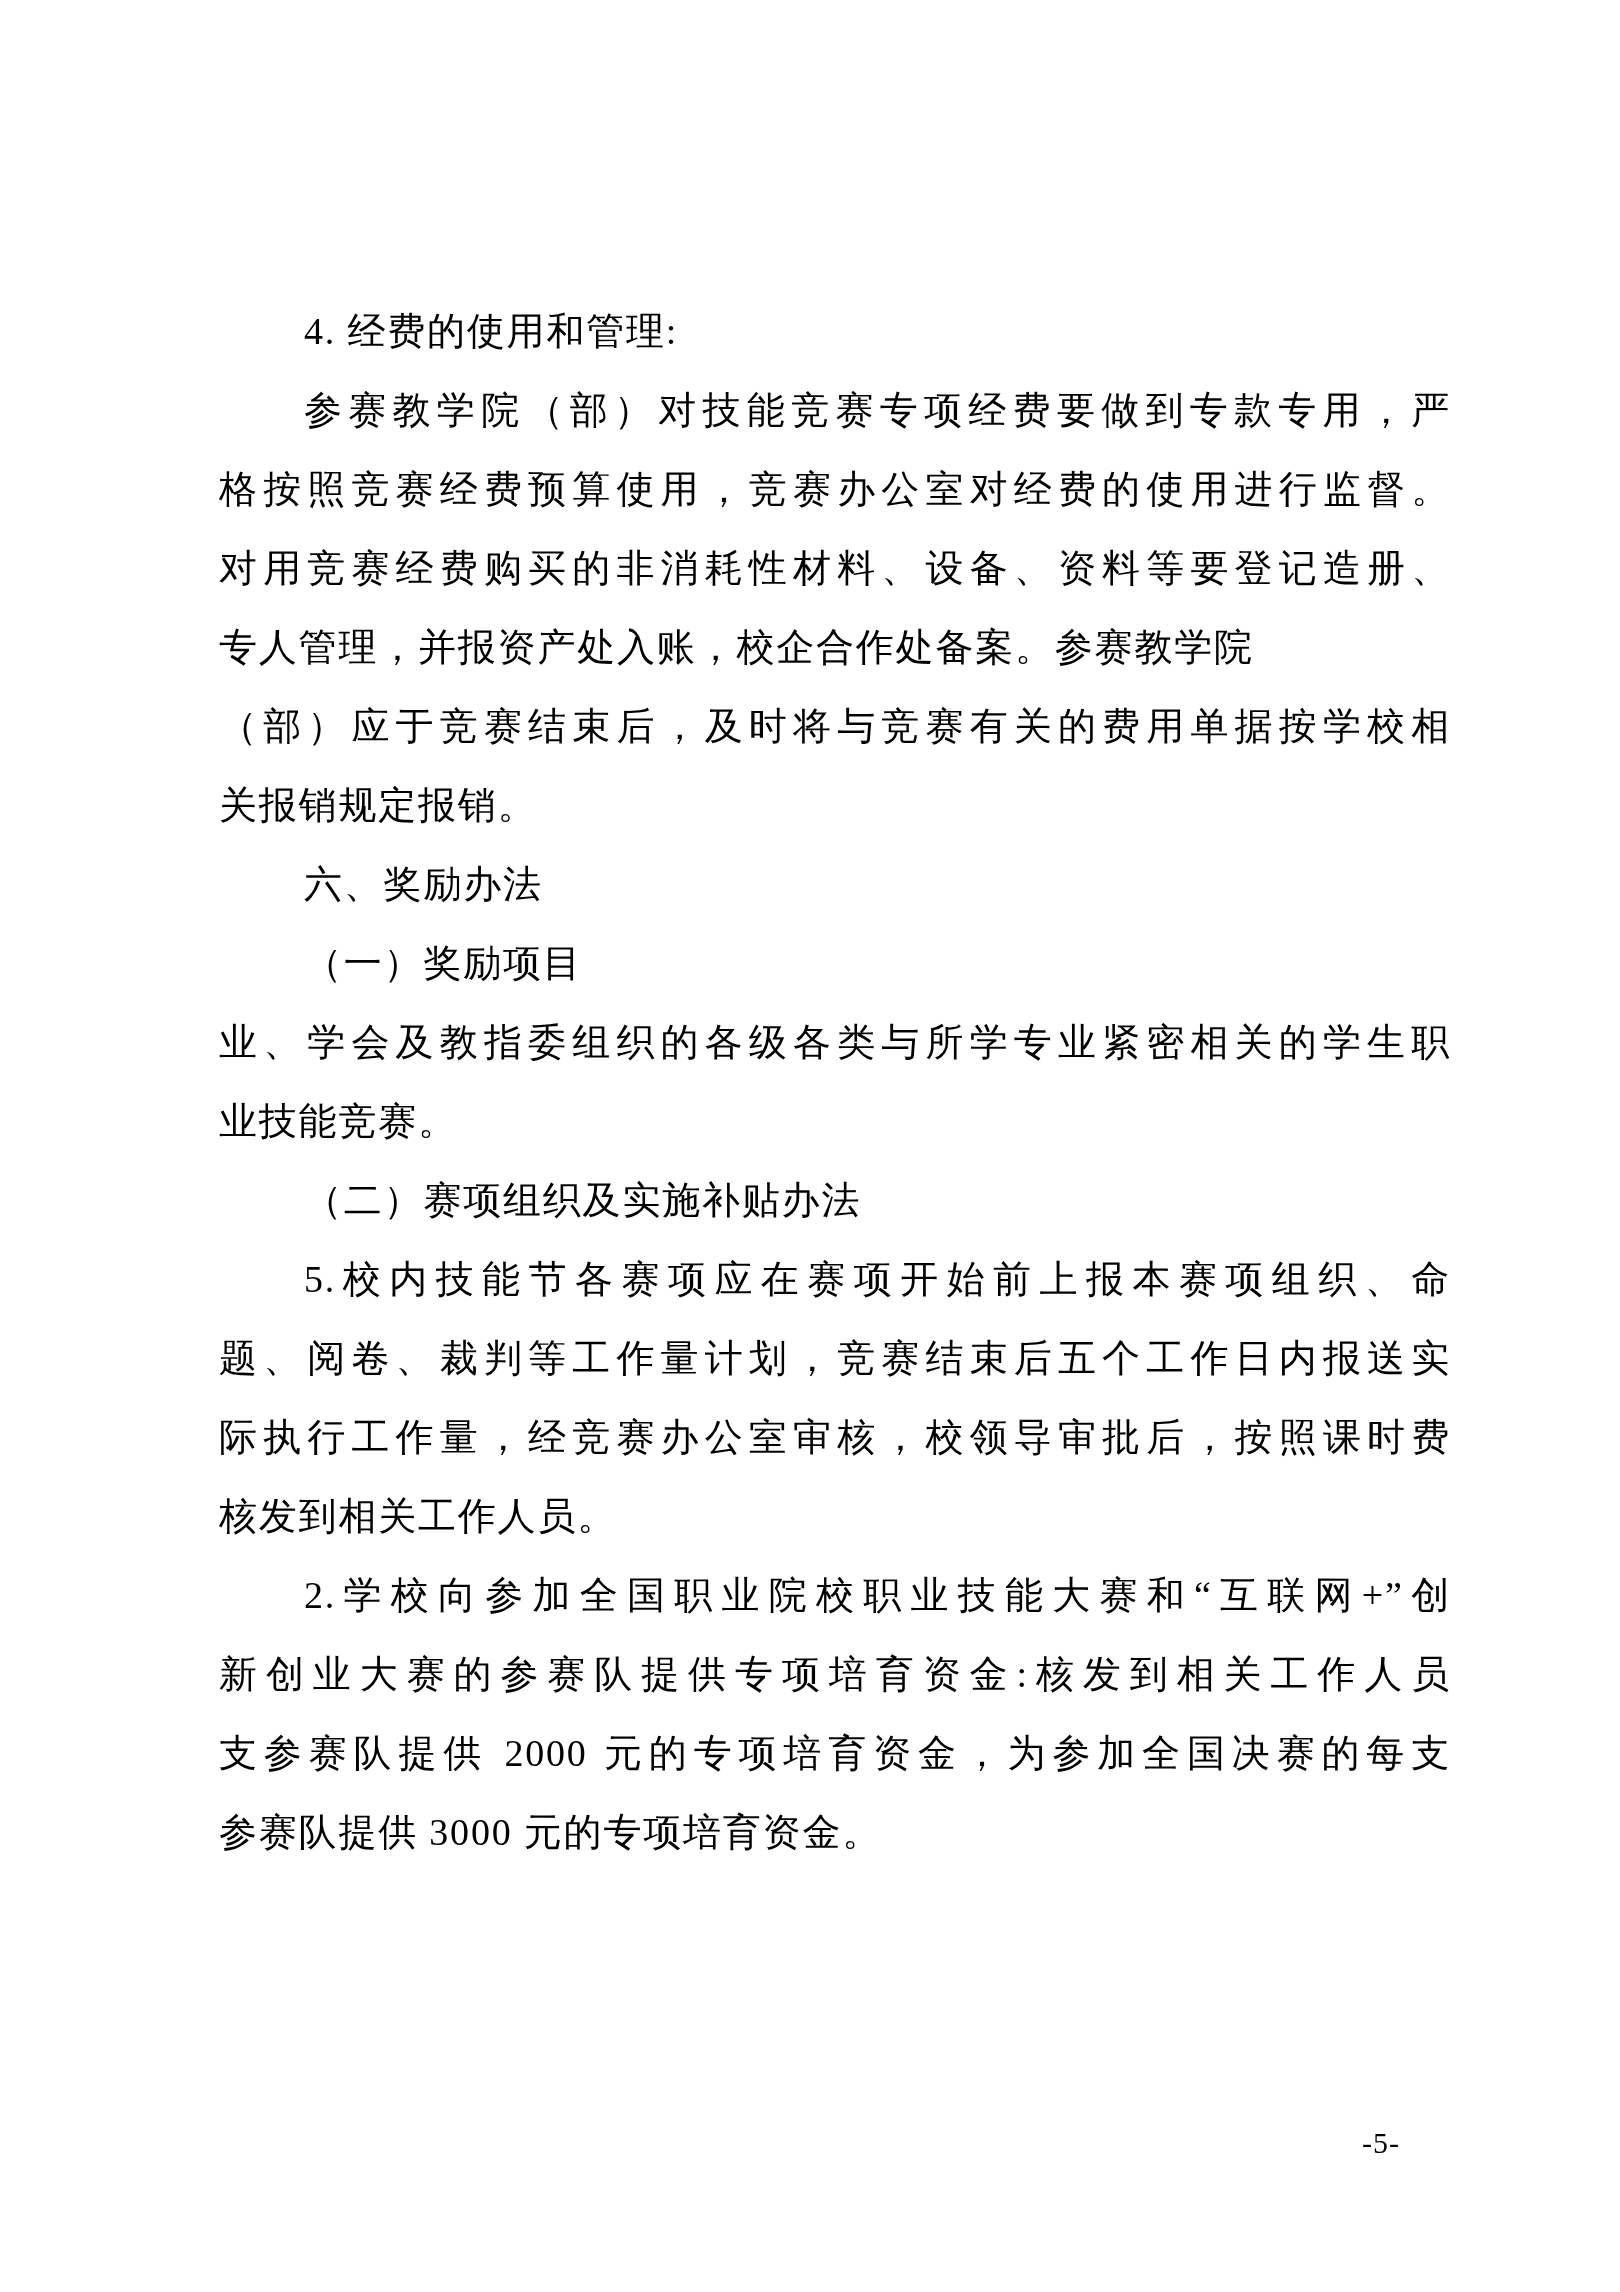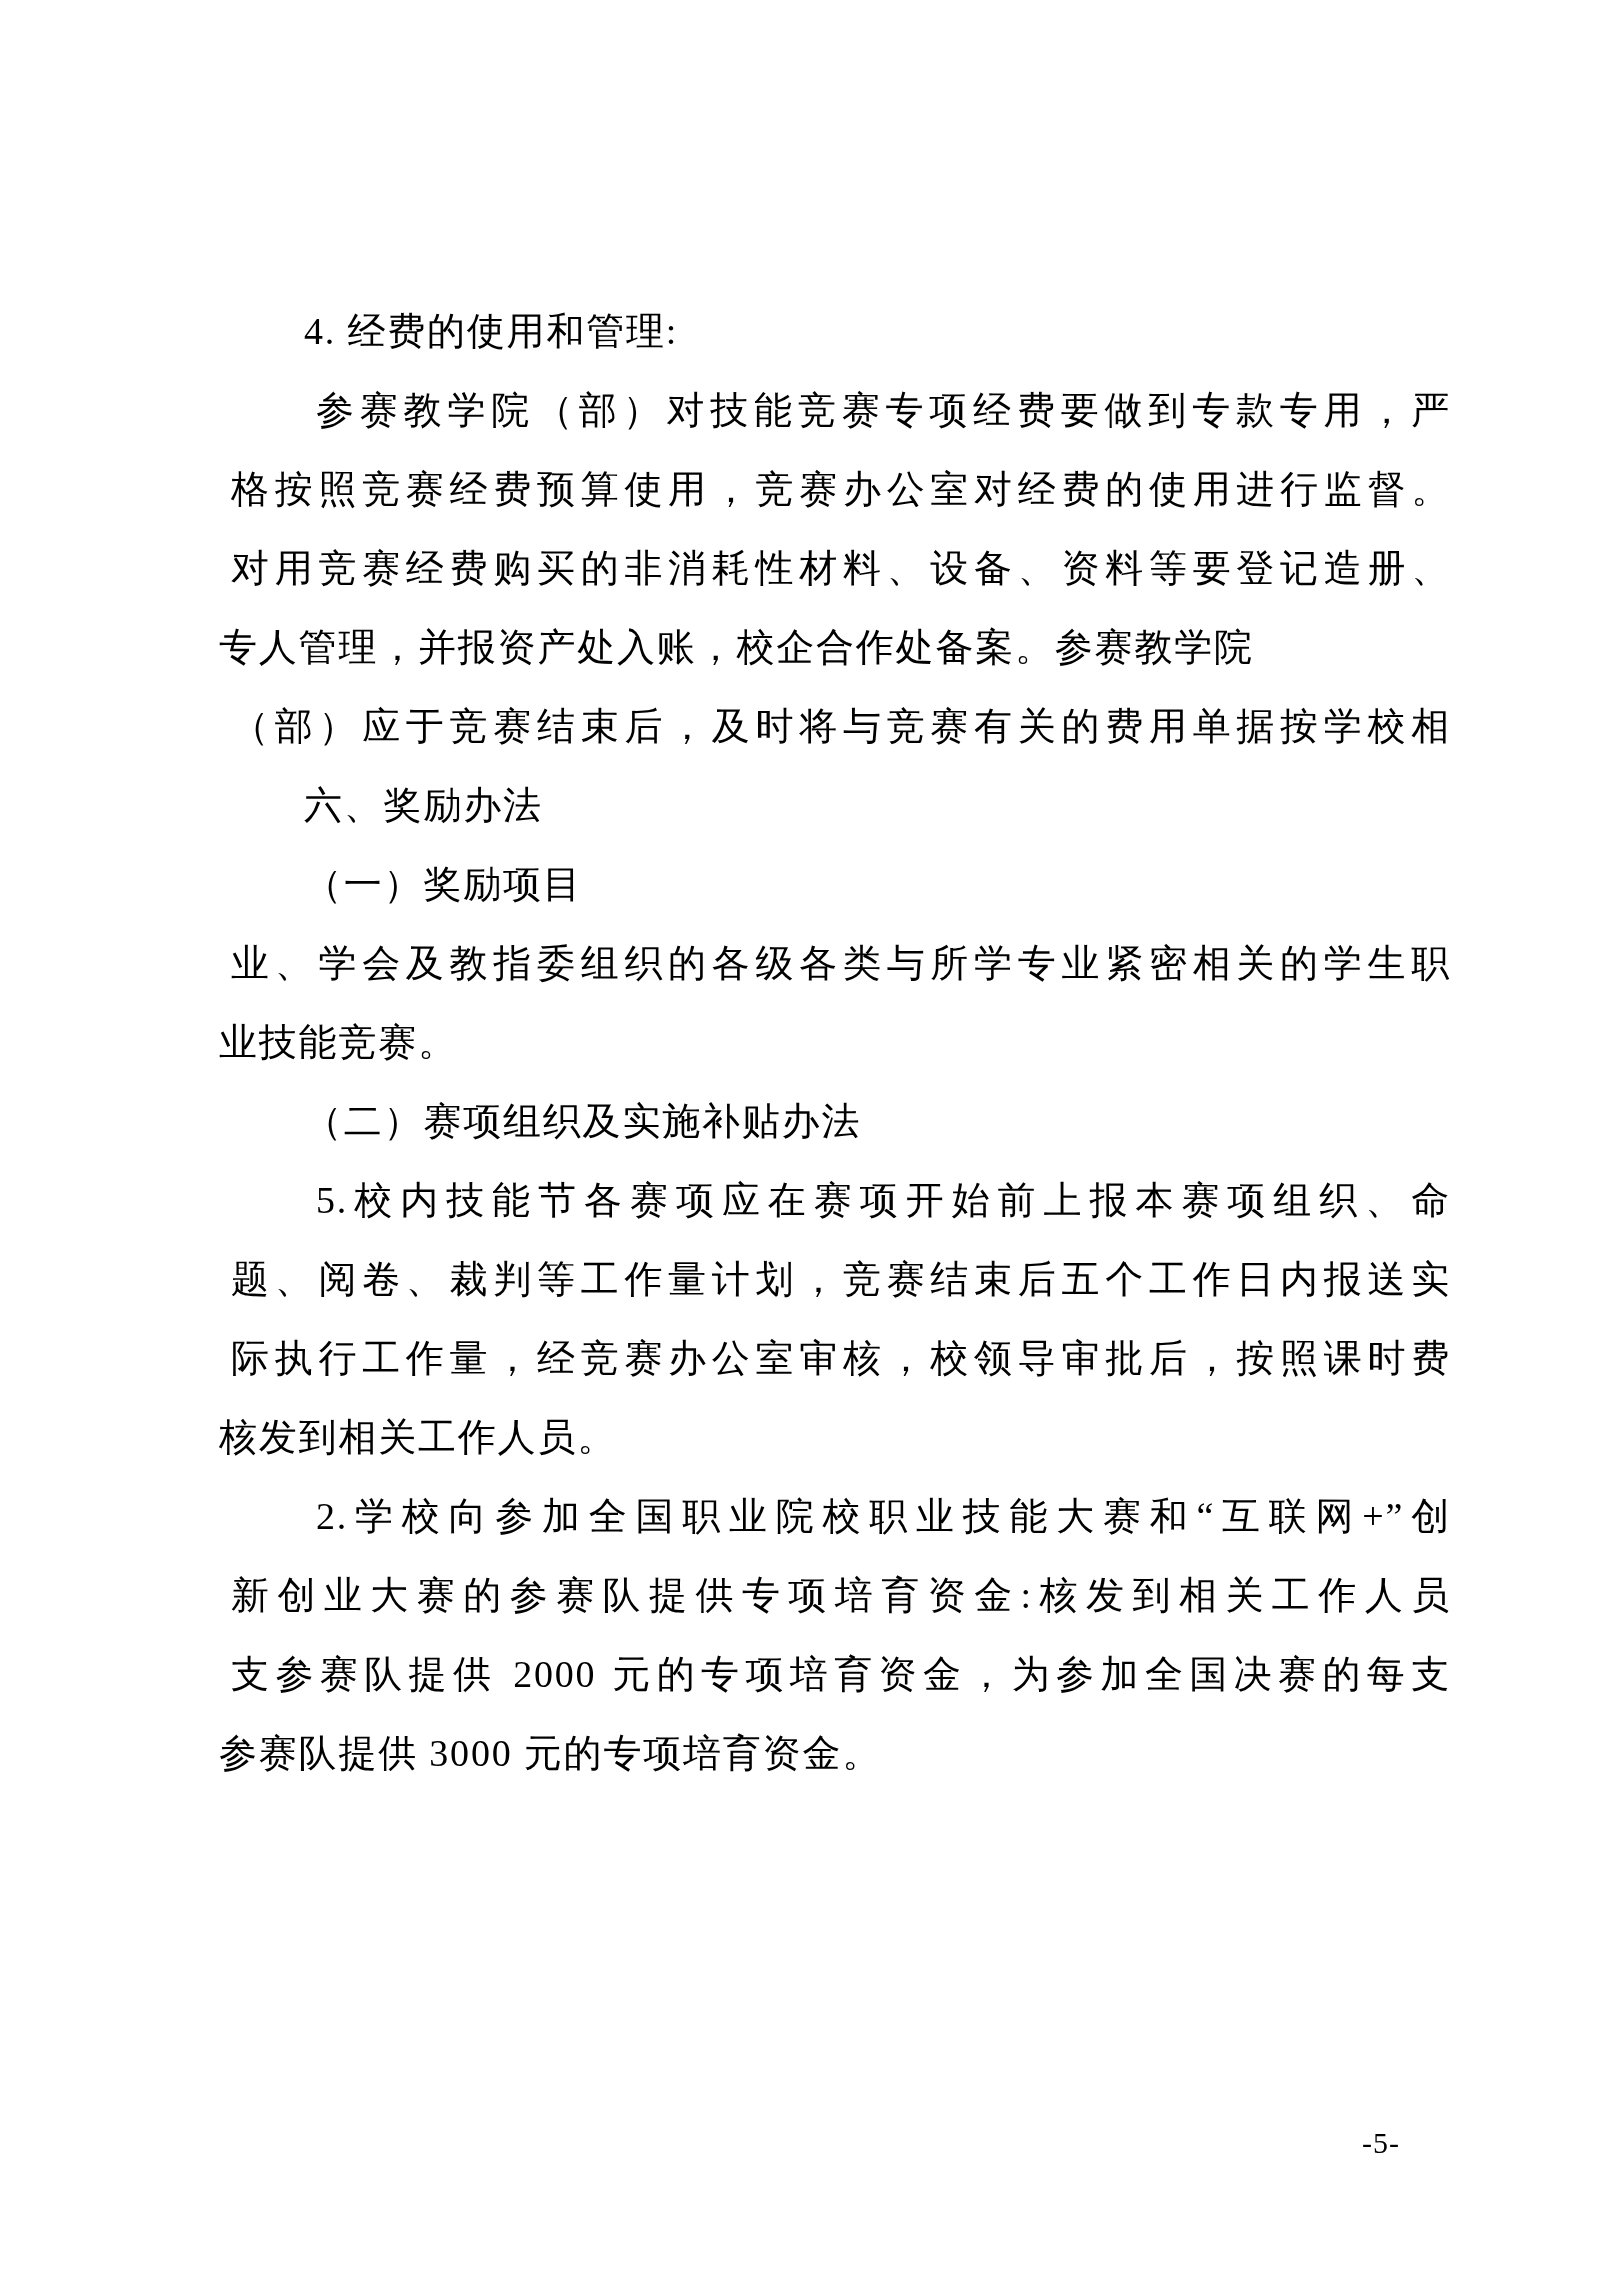--- a/index.html
+++ b/index.html
@@ -29,21 +29,20 @@
     letter-spacing: 1.8px;
     white-space: normal;
     text-align: left;
   }
   .line.indent {
     padding-left: 85px;
   }
   .line.justify {
     text-align: justify;
     text-align-last: justify;
-    margin-left: 12px;
   }
   .line.bold {
     font-weight: normal;
     font-family: "Liberation Sans", sans-serif;
   }
   .page-number {
     position: absolute;
     left: 1362px;
     top: 2125px;
     font-size: 30px;
@@ -57,20 +56,21 @@
 <body>
 
 <div class="page">
   <div class="doc-lines">
       <div class="line indent">4. 经费的使用和管理:</div>
       <div class="line indent justify">参赛教学院（部）对技能竞赛专项经费要做到专款专用，严</div>
       <div class="line justify">格按照竞赛经费预算使用，竞赛办公室对经费的使用进行监督。</div>
       <div class="line justify">对用竞赛经费购买的非消耗性材料、设备、资料等要登记造册、</div>
       <div class="line">专人管理，并报资产处入账，校企合作处备案。参赛教学院</div>
       <div class="line justify">（部）应于竞赛结束后，及时将与竞赛有关的费用单据按学校相</div>
+      <div class="line">关报销规定报销。</div>
       <div class="line indent bold">六、奖励办法</div>
       <div class="line indent">（一）奖励项目</div>
       <div class="line justify">业、学会及教指委组织的各级各类与所学专业紧密相关的学生职</div>
       <div class="line">业技能竞赛。</div>
       <div class="line indent">（二）赛项组织及实施补贴办法</div>
       <div class="line indent justify">5.校内技能节各赛项应在赛项开始前上报本赛项组织、命</div>
       <div class="line justify">题、阅卷、裁判等工作量计划，竞赛结束后五个工作日内报送实</div>
       <div class="line justify">际执行工作量，经竞赛办公室审核，校领导审批后，按照课时费</div>
       <div class="line">核发到相关工作人员。</div>
       <div class="line indent justify">2.学校向参加全国职业院校职业技能大赛和“互联网+”创</div>

